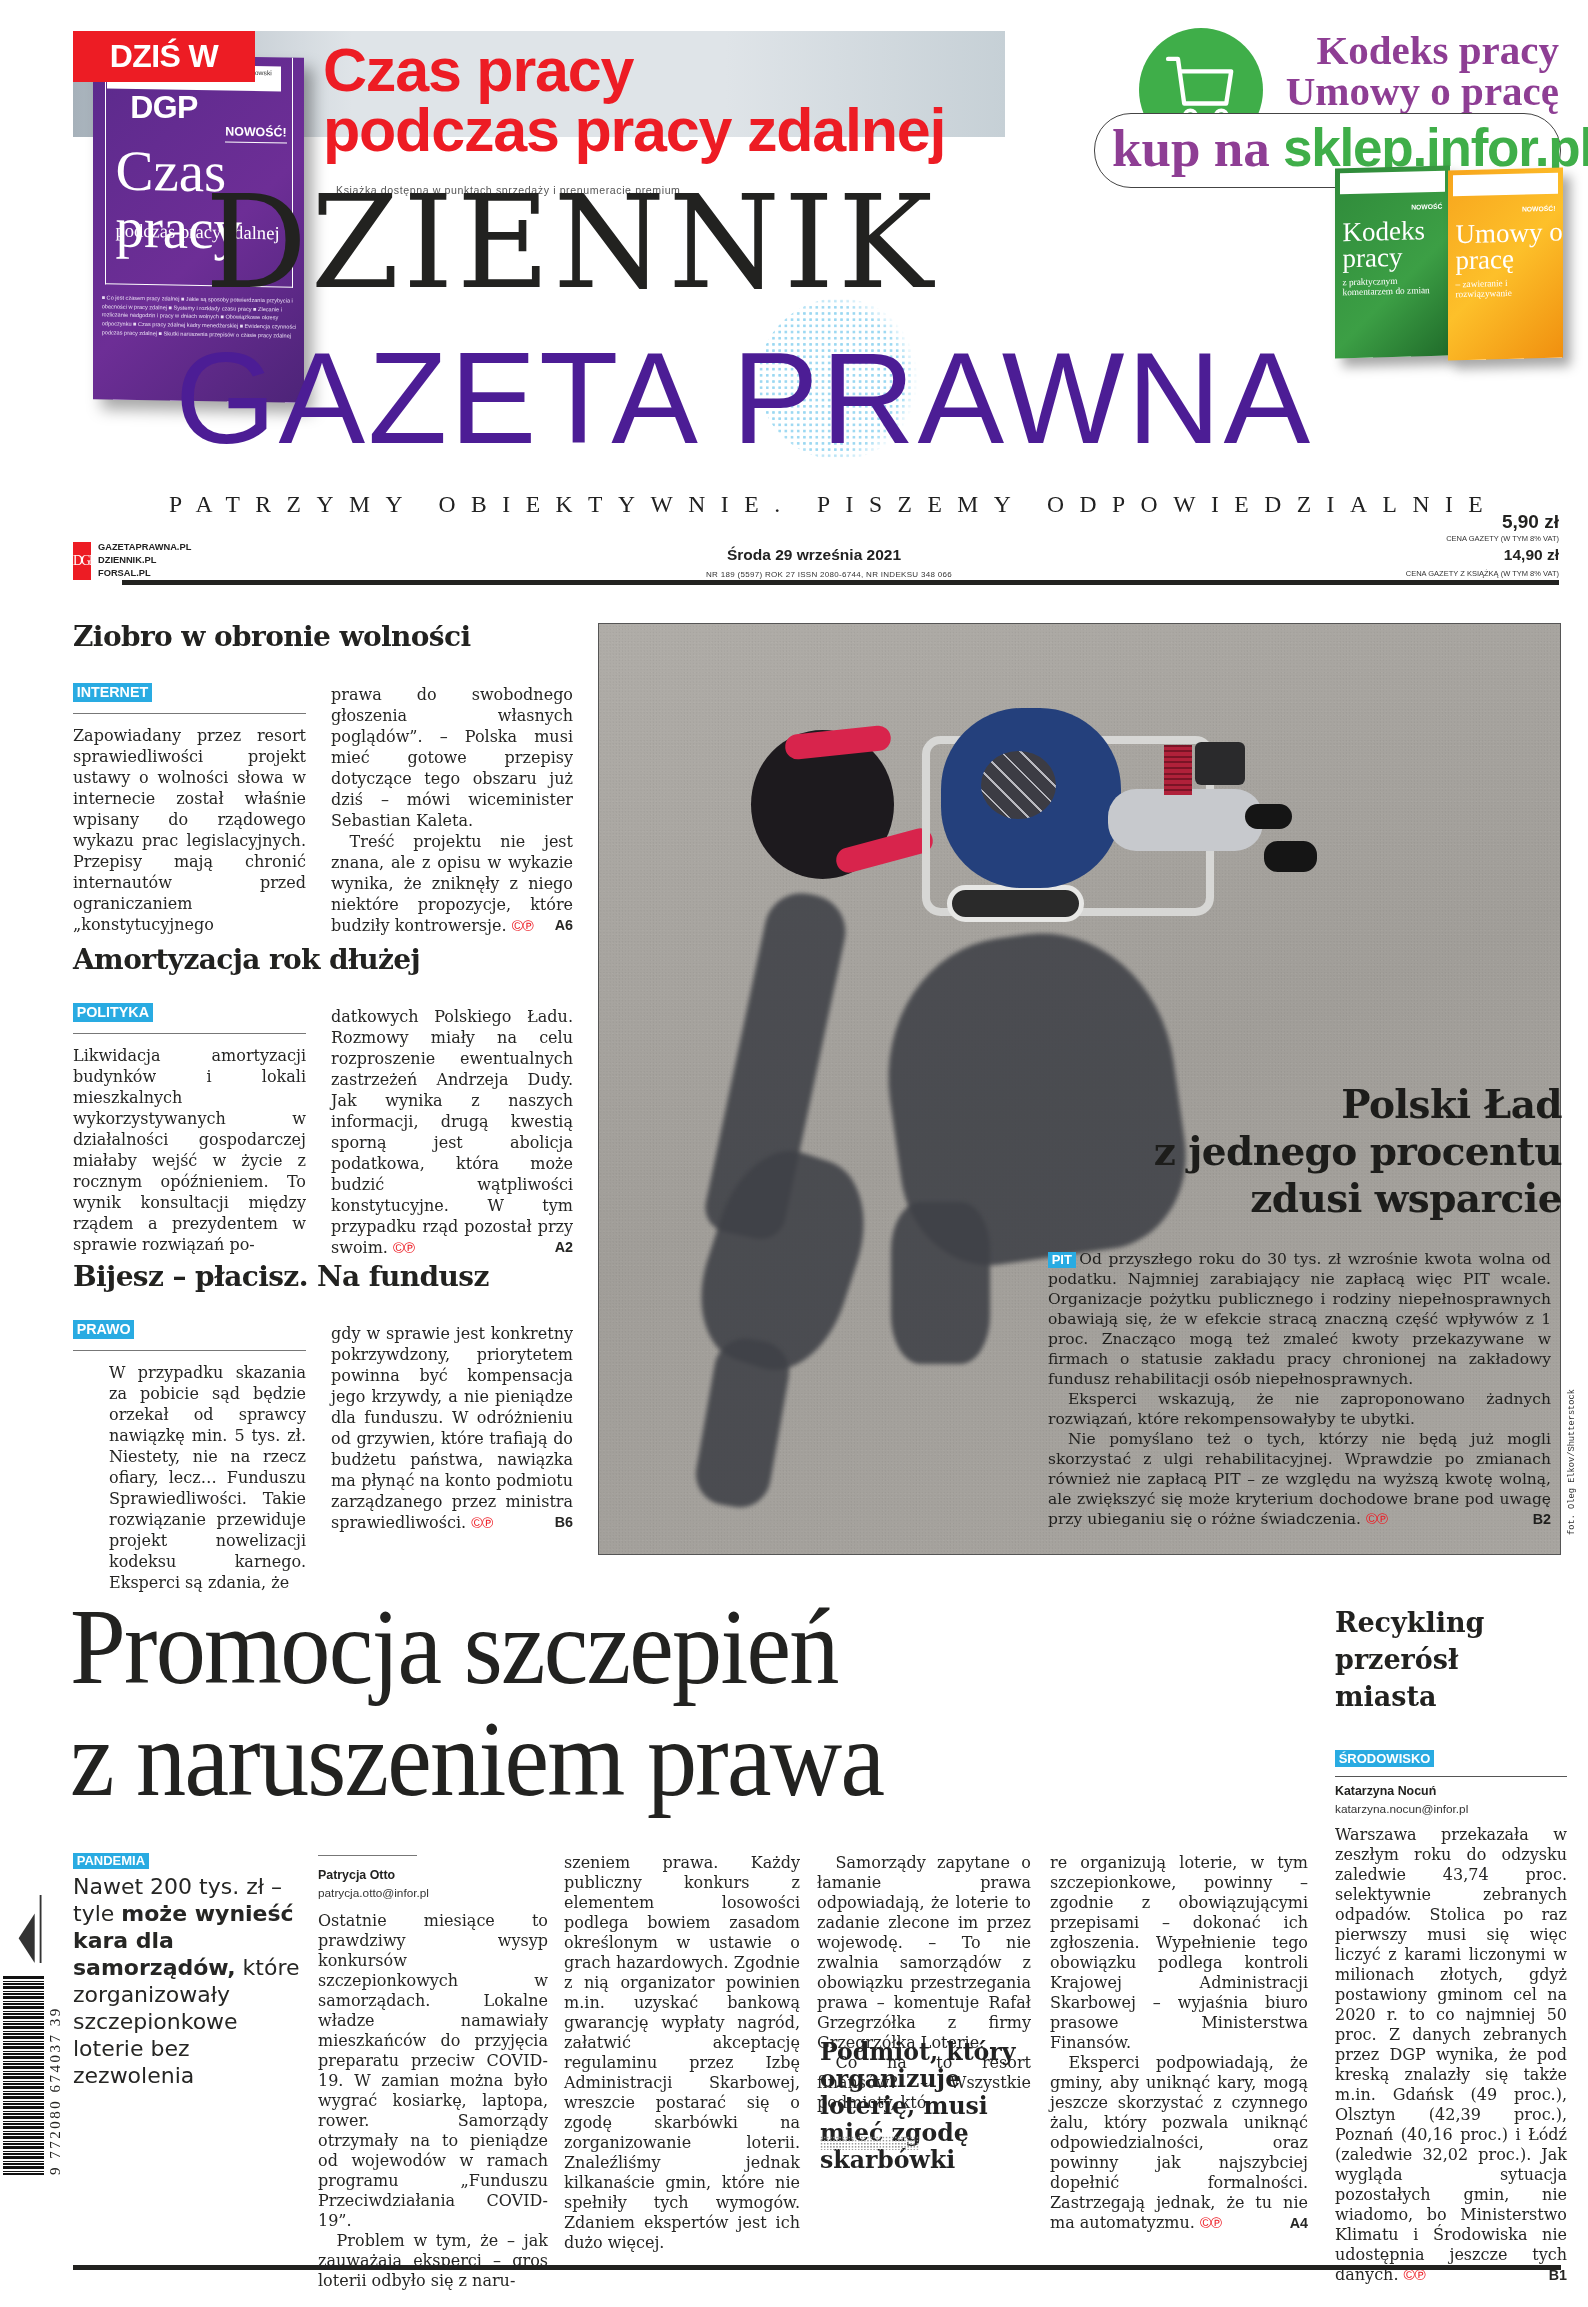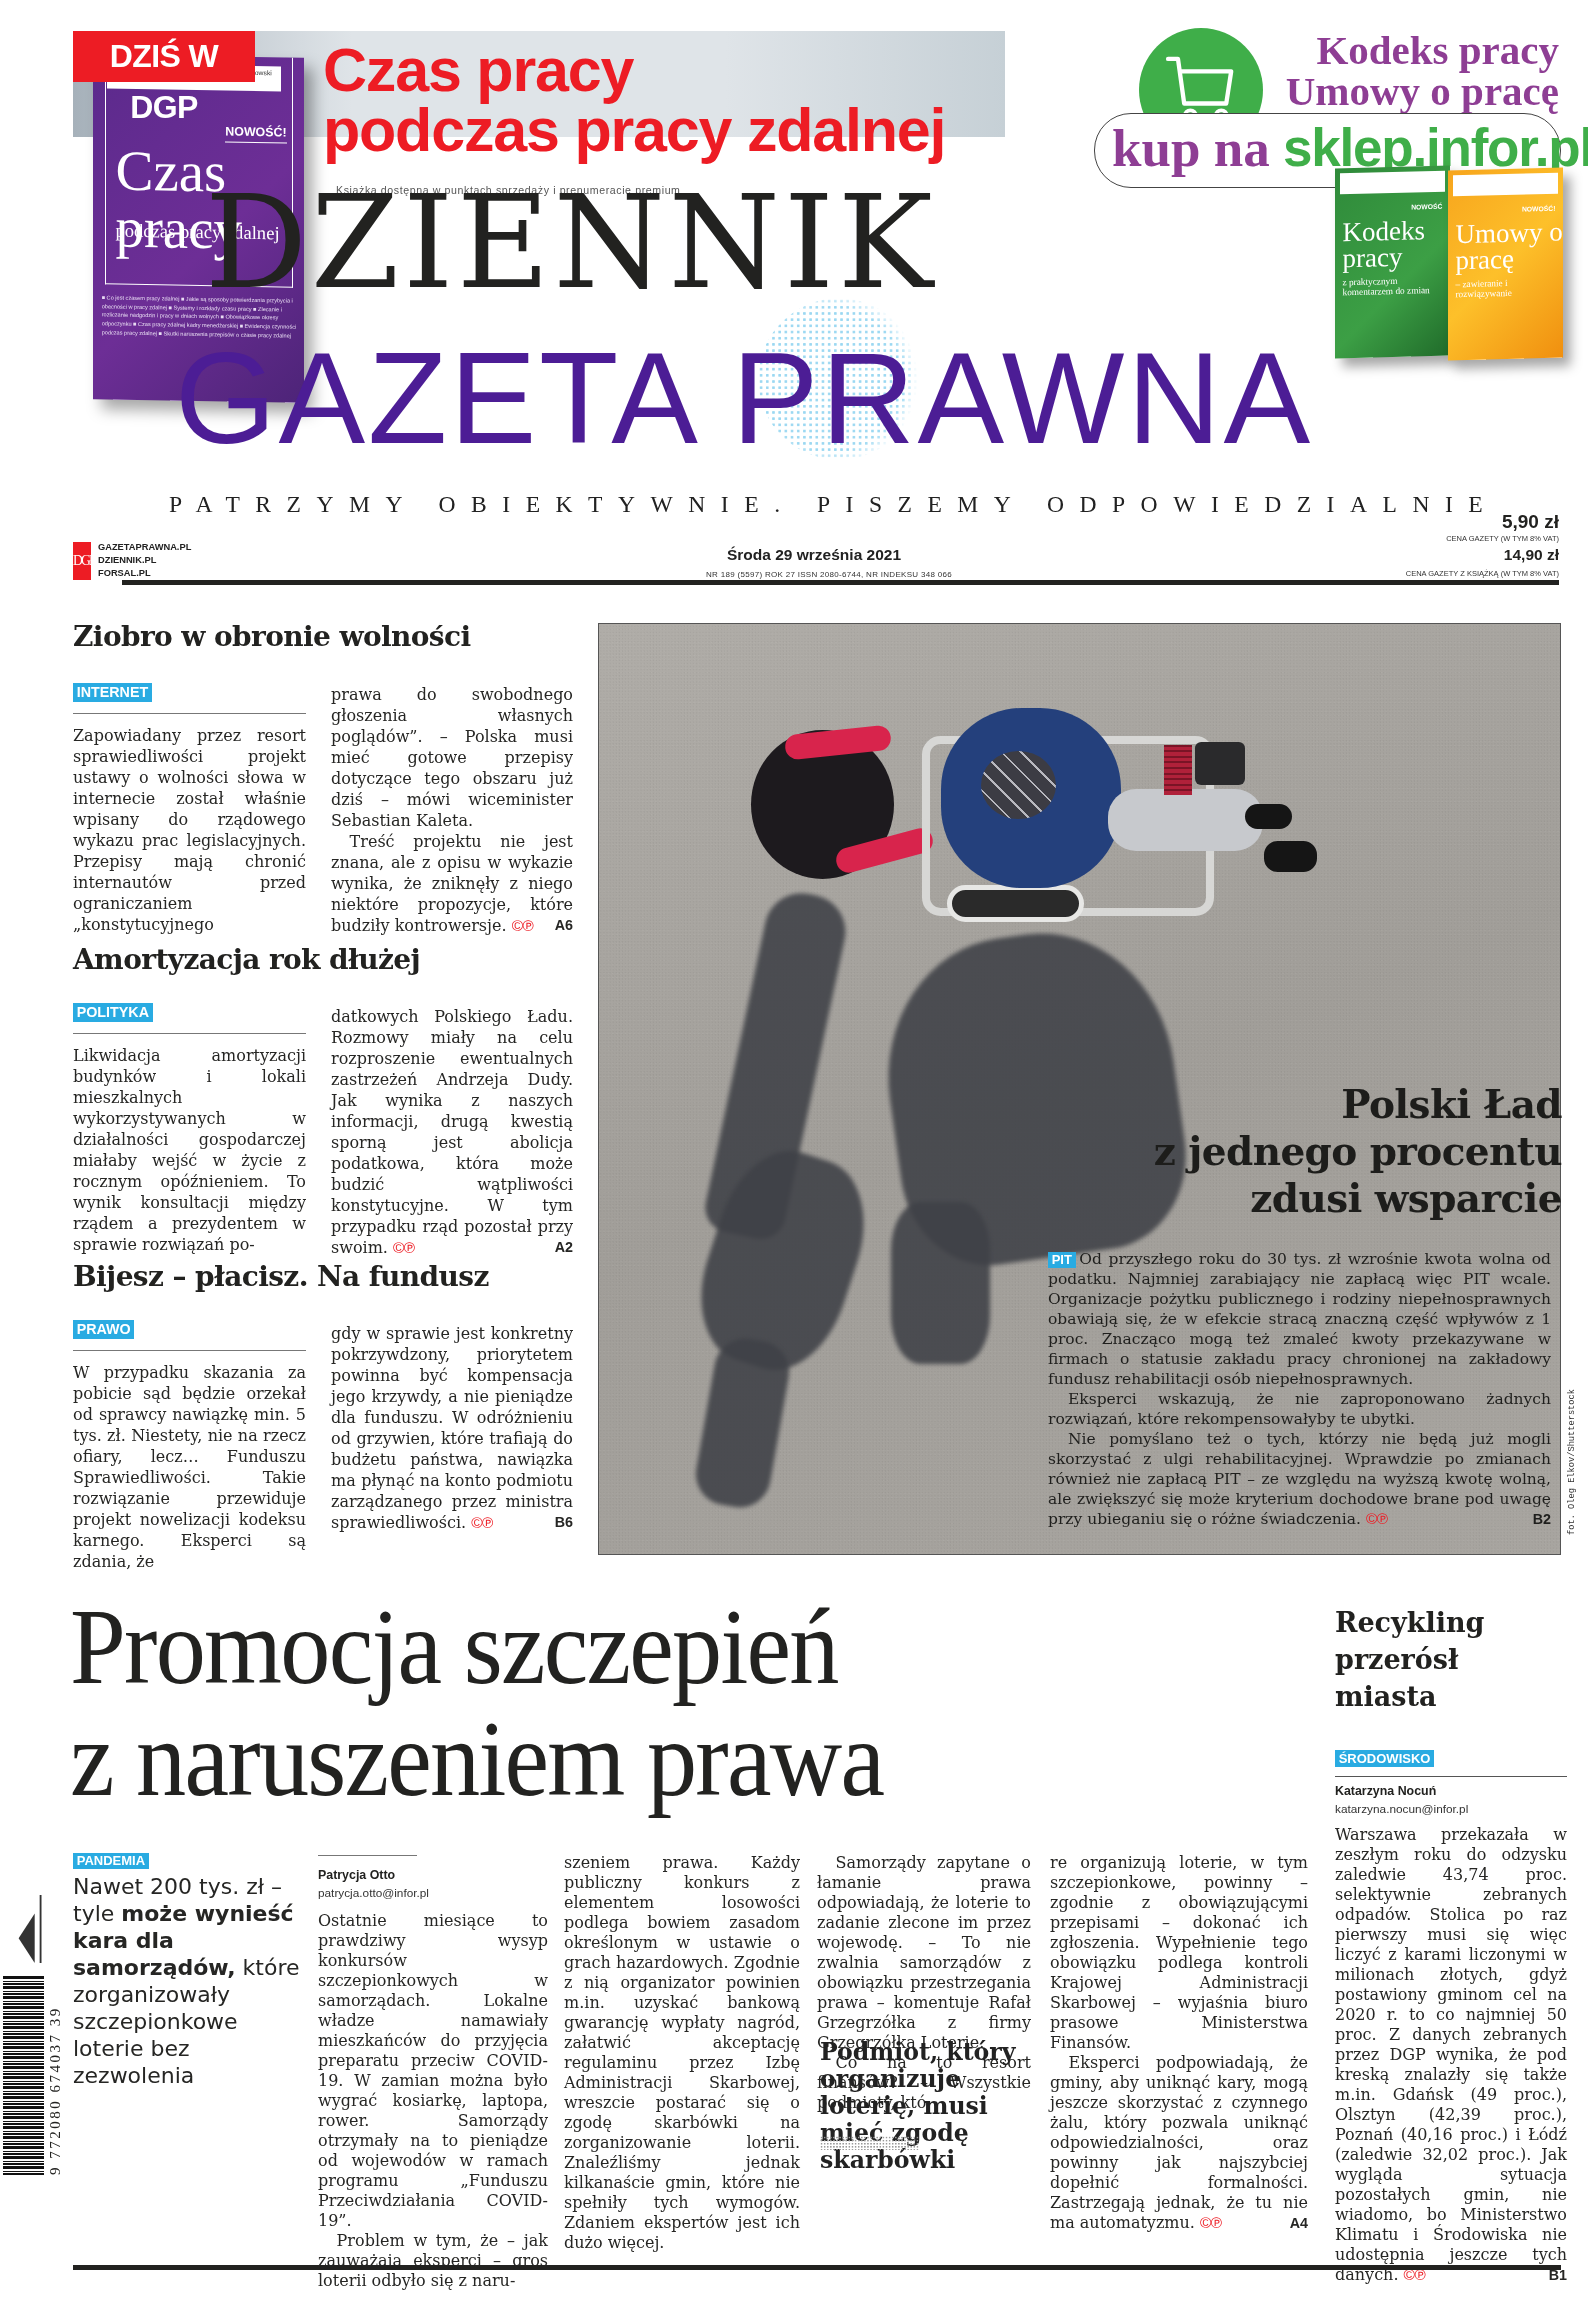--- a/index.html
+++ b/index.html
@@ -187,21 +187,21 @@
   <div style="position:absolute; left:258px; top:62px; width:242px;">
     <div class="col-text"><span>datkowych Polskiego Ładu. Rozmowy miały na celu rozproszenie ewentualnych zastrzeżeń Andrzeja Dudy. Jak wynika z naszych informacji, drugą kwestią sporną jest abolicja podatkowa, która może budzić wątpliwości konstytucyjne. W tym przypadku rząd pozostał przy swoim.</span> <span class="cp">©℗</span><span class="pageref">A2</span></div>
   </div>
 </div>
 
 <div class="abs" style="left:73px; top:1261px; width:503px;">
   <div class="short-title">Bijesz – płacisz. Na fundusz</div>
   <div style="position:absolute; left:0; top:59px; width:233px;">
     <span class="tag">PRAWO</span>
     <div class="tag-rule" style="margin-top:11.2px;"></div>
-    <div class="col-text" style="margin-top:11.2px;">W przypadku skazania za pobicie sąd będzie orzekał od sprawcy nawiązkę min. 5 tys. zł. Niestety, nie na rzecz ofiary, lecz… Funduszu Sprawiedliwości. Takie rozwiązanie przewiduje projekt nowelizacji kodeksu karnego. Eksperci są zdania, że</div>
+    <div class="col-text" style="margin-top:11.2px;margin-left:36px;">W przypadku skazania za pobicie sąd będzie orzekał od sprawcy nawiązkę min. 5 tys. zł. Niestety, nie na rzecz ofiary, lecz… Funduszu Sprawiedliwości. Takie rozwiązanie przewiduje projekt nowelizacji kodeksu karnego. Eksperci są zdania, że</div>
   </div>
   <div style="position:absolute; left:258px; top:62px; width:242px;">
     <div class="col-text"><span>gdy w sprawie jest konkretny pokrzywdzony, priorytetem powinna być kompensacja jego krzywdy, a nie pieniądze dla funduszu. W odróżnieniu od grzywien, które trafiają do budżetu państwa, nawiązka ma płynąć na konto podmiotu zarządzanego przez ministra sprawiedliwości.</span> <span class="cp">©℗</span><span class="pageref">B6</span></div>
   </div>
 </div>
 
 <div class="abs" id="photo">
   <div class="grain"></div>
 
   <div class="shadow-blob" style="left:137px; top:267px; width:81px; height:348px; border-radius:37px 37px 25px 25px; transform:rotate(12deg);"></div>

